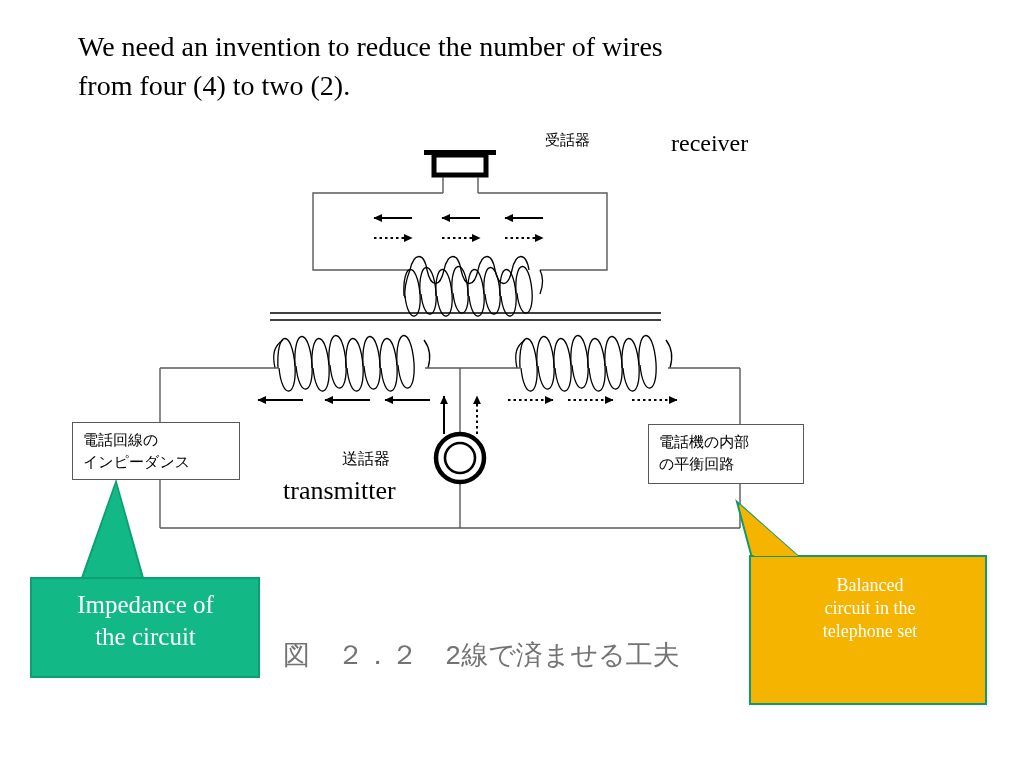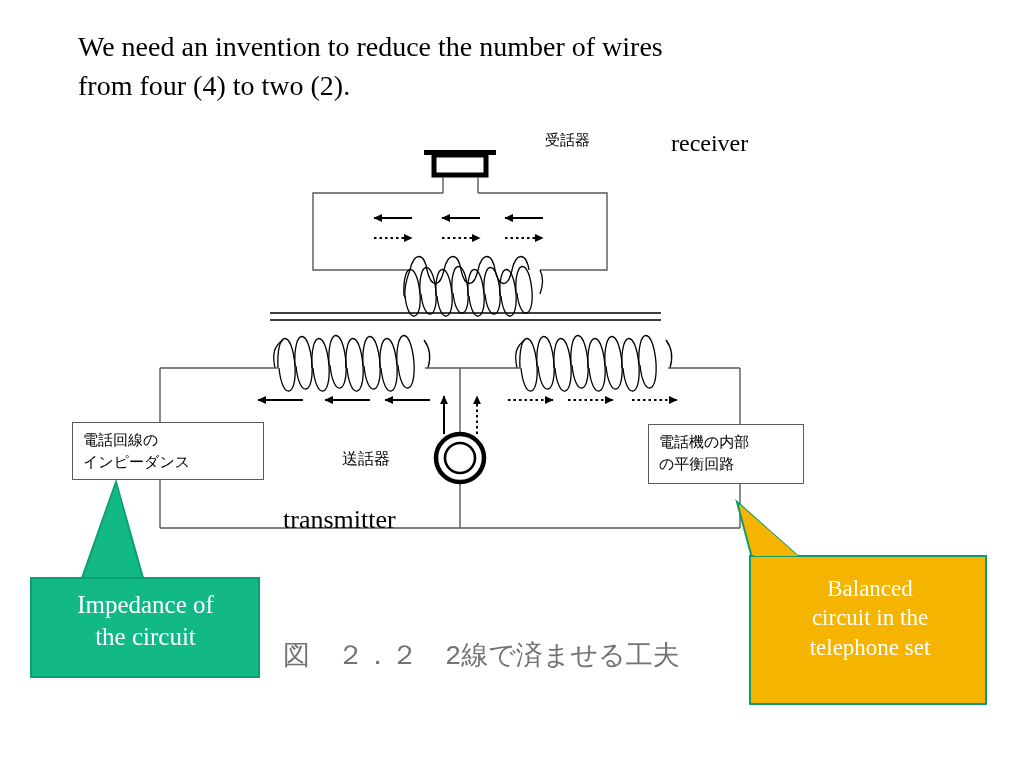--- a/index.html
+++ b/index.html
@@ -61,39 +61,38 @@
     font-size: 24px;
   }
 
   #transmitter-jp {
     left: 342px; top: 449px;
     font-size: 16px;
   }
   #transmitter-en {
     left: 283px; top: 476px;
     font-size: 26px;
-    margin-top: 29px;
   }
 
   
   .boxlabel {
     position: absolute;
     box-sizing: border-box;
     border: 1px solid #595959;
     background: #ffffff;
     font-family: "DejaVu Sans", "Liberation Sans", sans-serif;
     font-size: 15px;
     line-height: 1.45;
     color: #000;
     padding: 7px 8px 6px 10px;
     white-space: pre-line;
   }
   #box-left {
     left: 72px; top: 422px;
-    width: 192px; height: 58px;
+    width: 168px; height: 58px;
   }
   #box-right {
     left: 648px; top: 424px;
     width: 156px; height: 60px;
   }
 
   
   .callout-text {
     position: absolute;
     color: #ffffff;
@@ -104,21 +103,21 @@
   }
   #callout-green-text {
     left: 33px; top: 589px;
     width: 225px;
     font-size: 25px;
     line-height: 1.28;
   }
   #callout-orange-text {
     left: 752px; top: 574px;
     width: 236px;
-    font-size: 23px;
+    font-size: 18px;
     line-height: 1.28;
   }
 
   
   #caption {
     position: absolute;
     left: 283px; top: 637px;
     font-family: Liberation Mono, monospace;
     font-size: 27px;
     letter-spacing: 0px;

